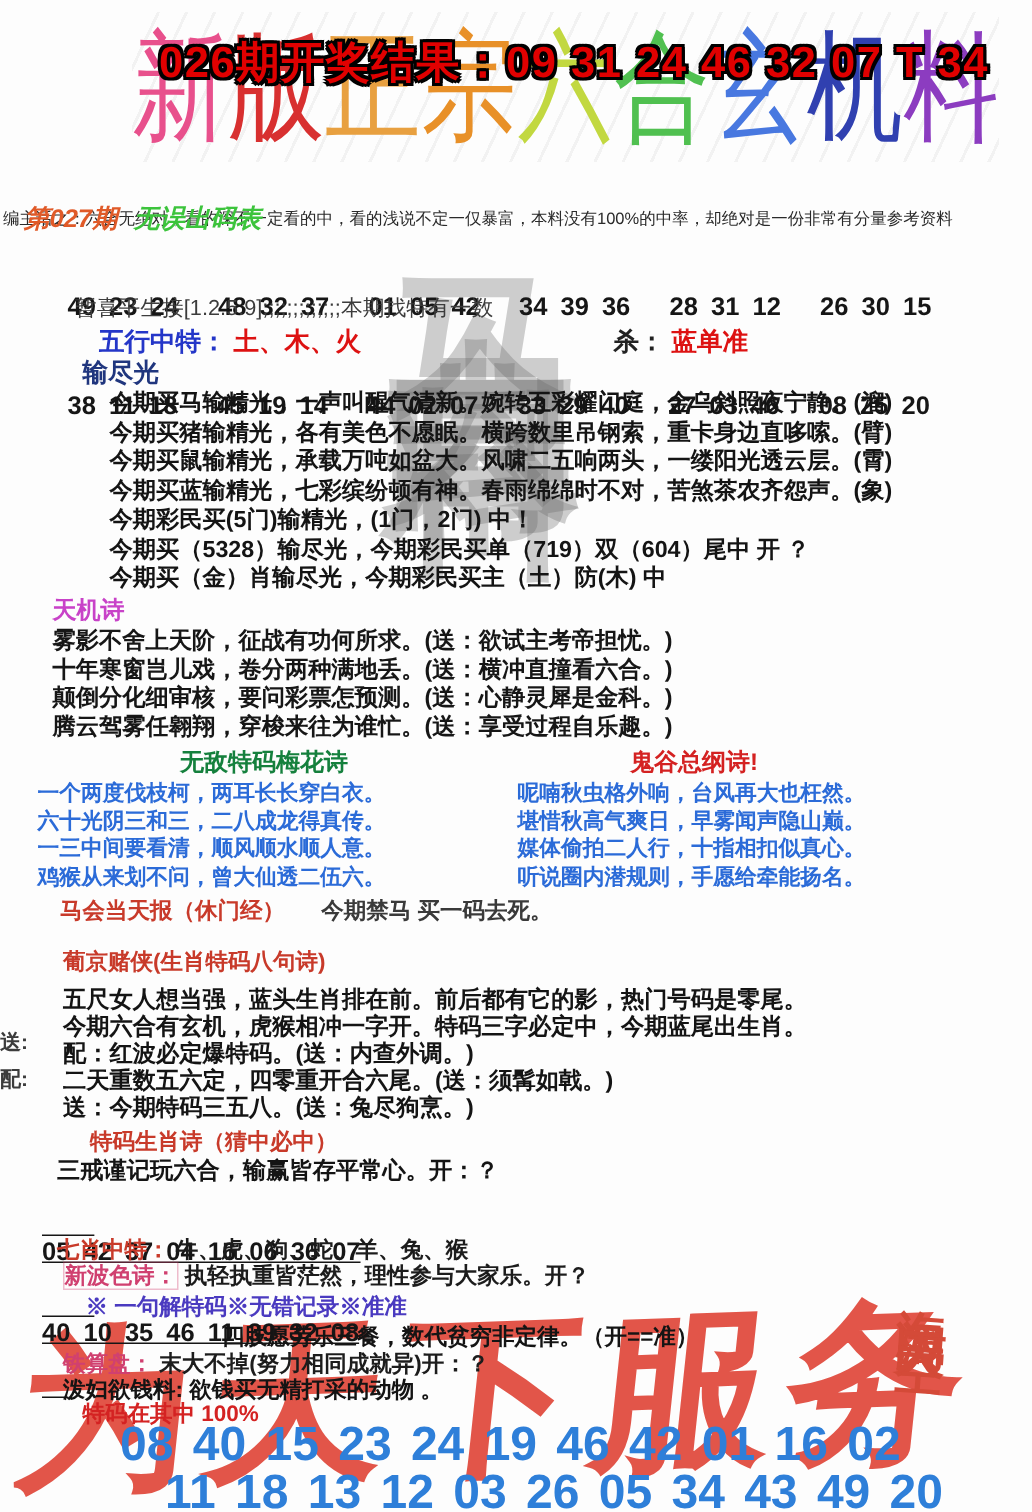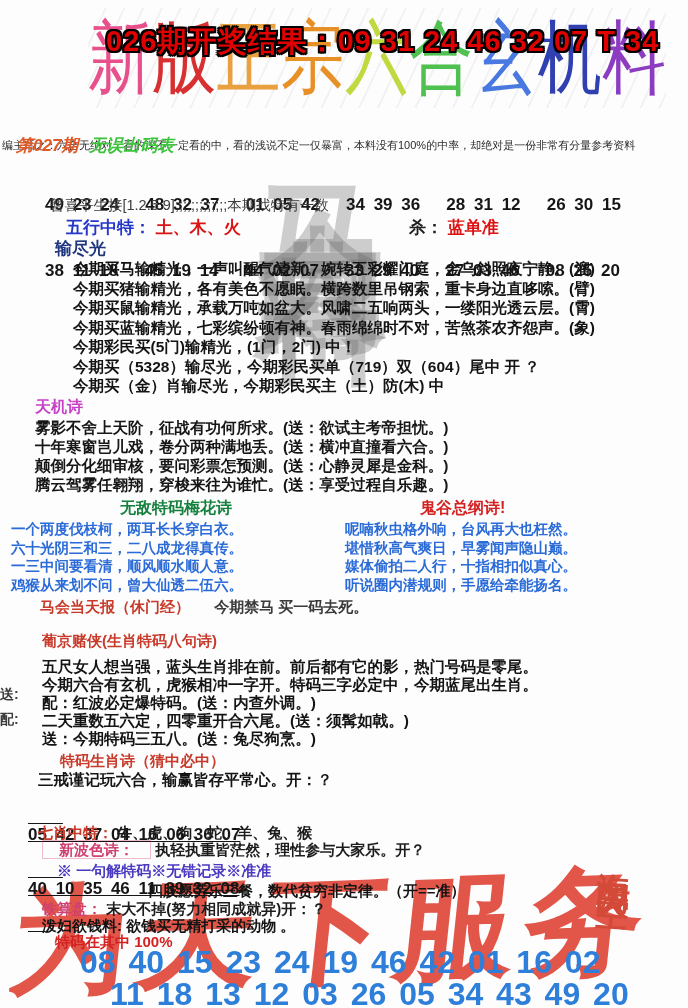--- a/index.html
+++ b/index.html
@@ -64,36 +64,36 @@
   .lbl-blue{color:#2436c8;}
   .val-red{color:#dd1212;}
   .kill{left:409px;top:216px;font-size:17px;font-weight:bold;color:#222;}
   .shu-title{left:55px;top:237px;font-size:17px;font-weight:bold;color:#20367e;}
   .paragraph{left:73px;top:259px;font-size:15.5px;font-weight:bold;color:#141414;line-height:19.5px;}
   .tj-title{left:35px;top:397px;font-size:16px;font-weight:bold;color:#c842c8;}
   .tj-lines{left:35px;top:418px;font-size:15.5px;font-weight:bold;color:#161616;line-height:19px;}
   .col-head-left{left:120px;top:498px;font-size:16px;font-weight:bold;color:#15803d;}
   .col-head-right{left:420px;top:498px;font-size:16px;font-weight:bold;color:#d42222;}
   .blue-col{top:520px;font-size:14.5px;font-weight:bold;color:#2b6bd8;line-height:18.5px;}
-  .blue-left{left:11px;}
+  .blue-left{left:25px;}
   .blue-right{left:345px;text-align:center;}
   .mahui{left:40px;top:598px;font-size:15px;font-weight:bold;}
   .mahui-label{color:#c83a2a;}
   .mahui-text{color:#3a3a3a;margin-left:20px;}
   .pj-title{left:42px;top:632px;font-size:15px;font-weight:bold;color:#c83a2a;}
   .pj-lines{left:42px;top:658px;font-size:15.5px;font-weight:bold;color:#141414;line-height:18px;}
   .margin-note{left:0px;font-size:14px;color:#3c3c3c;font-weight:bold;}
   .mn1{top:686px;} .mn2{top:711px;}
   .tz-title{left:60px;top:752px;font-size:15px;font-weight:bold;color:#c83a2a;}
   .sanjie{left:38px;top:770px;font-size:15.5px;font-weight:bold;color:#141414;}
   .tz-nums{left:28px;top:790px;font-size:17px;font-weight:bold;color:#161616;line-height:18px;white-space:pre;word-spacing:4px;text-decoration:underline;}
   .qixiao{left:38px;top:824px;font-size:15px;font-weight:bold;}
   .qixiao-label{color:#c83a2a;}
   .xinbose{left:42px;top:841px;font-size:15px;font-weight:bold;}
-  .xinbose-label{color:#d04070;border:1px solid rgba(208,64,112,0.35);padding:0 16px;}
+  .xinbose-label{color:#d04070;border:1px solid rgba(208,64,112,0.35);padding:0 0;}
   .jiete{left:57px;top:862px;font-size:15px;font-weight:bold;color:#4a3ac0;}
   .sizhi{left:148px;top:882px;font-size:15px;font-weight:bold;color:#141414;}
   .tiesuan{left:42px;top:900px;font-size:15px;font-weight:bold;}
   .tiesuan-label{color:#d04070;}
   .pofu{left:42px;top:917px;font-size:15px;font-weight:bold;color:#141414;}
   .special{left:55px;top:933px;font-size:15px;font-weight:bold;color:#d42222;}
   .bottom-nums{font-size:32px;font-weight:bold;color:#2e7fd9;white-space:pre;word-spacing:4px;z-index:2;}
   .bn1{left:80px;top:944px;}
   .bn2{left:110px;top:976px;}
 </style>

